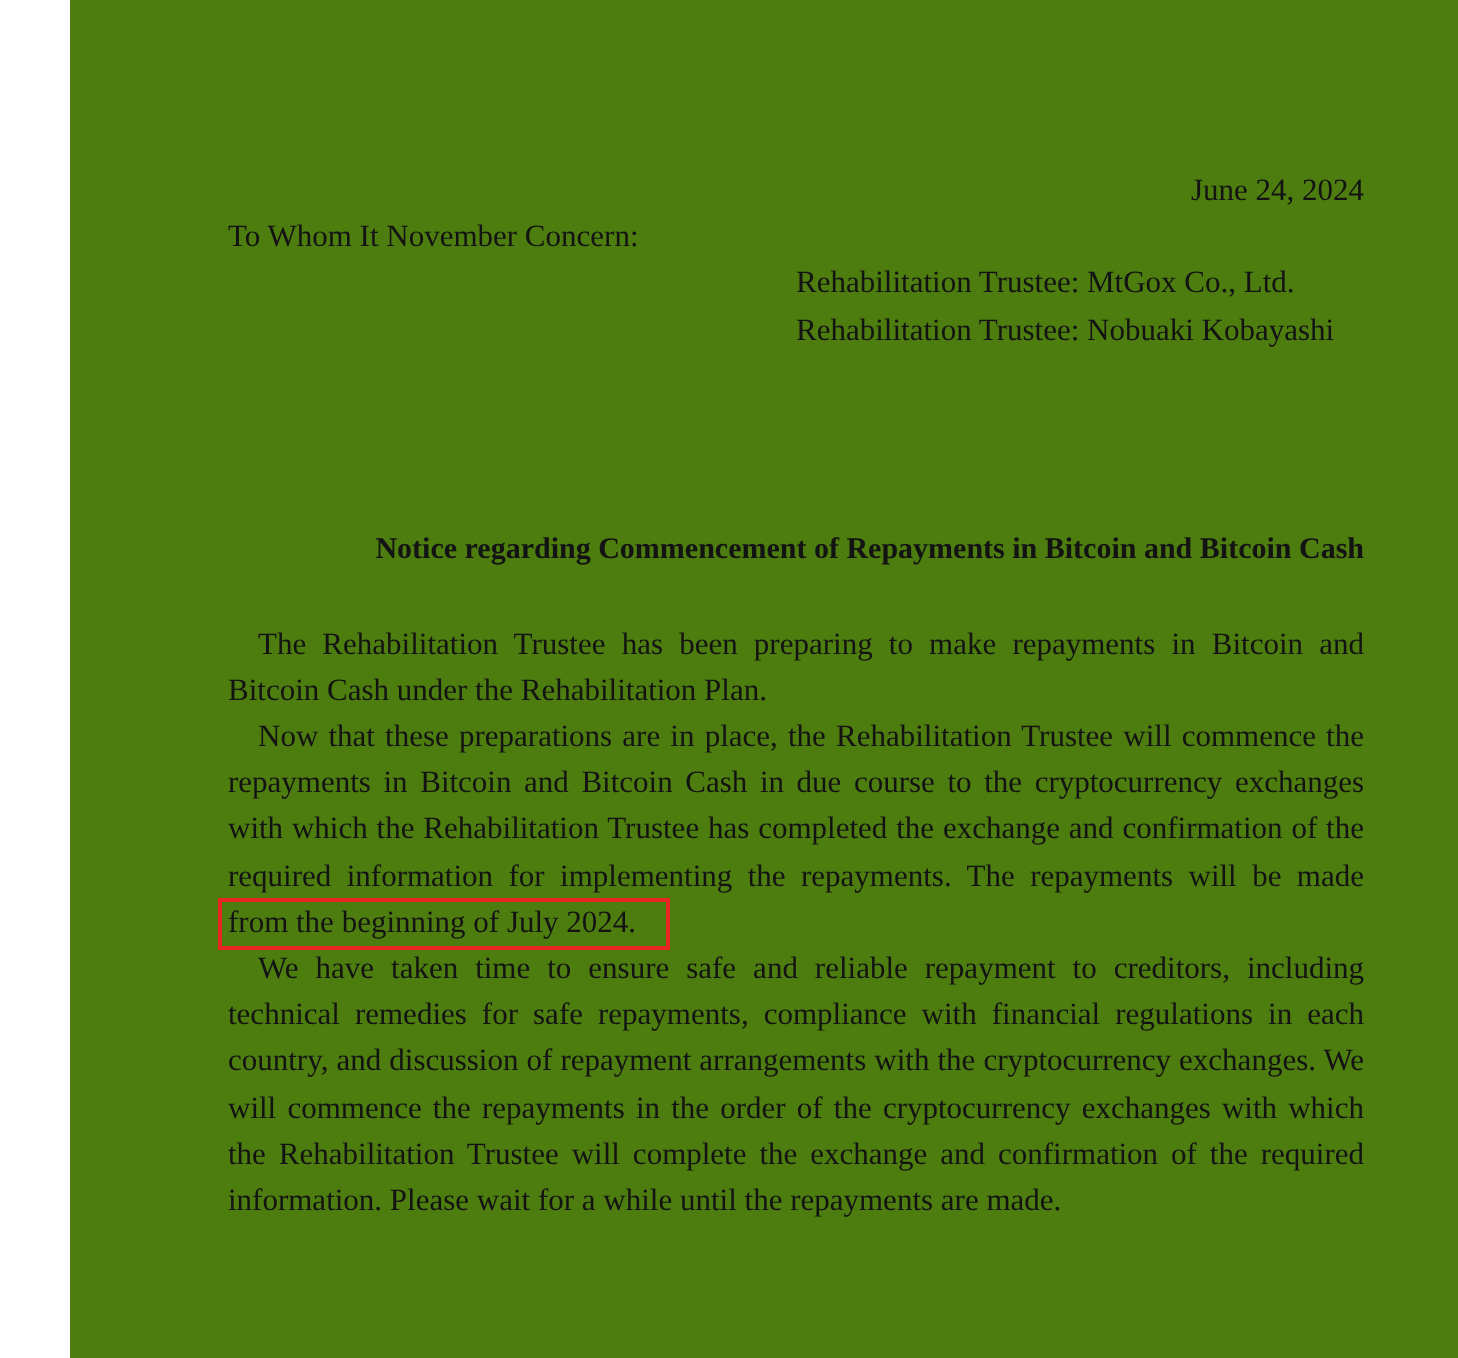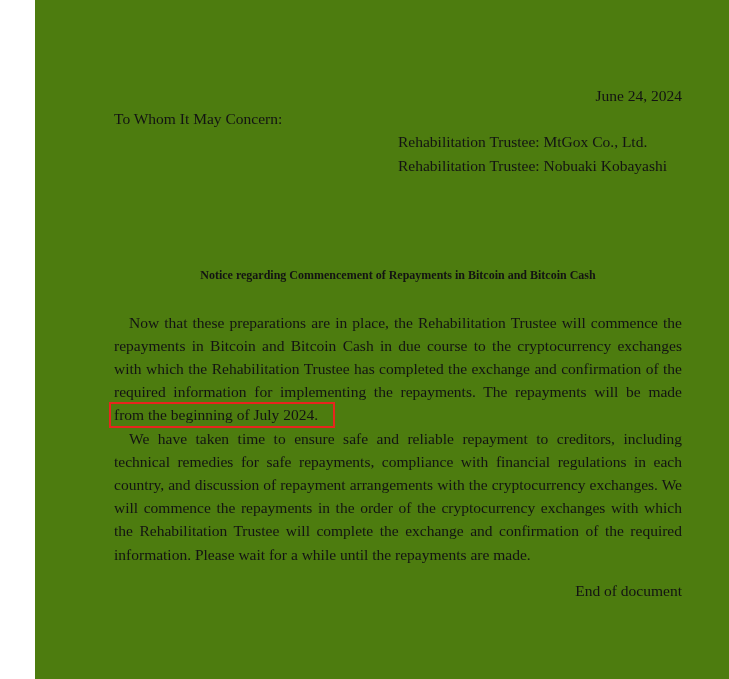--- a/index.html
+++ b/index.html
@@ -20,23 +20,23 @@
     left: 79px;
     top: 0;
     width: 568px;
   }
   .date-line { text-align: right; margin-top: 84px; }
   .salutation { text-align: left; }
   .sender-block { margin-left: 284px; }
   .attorney-line { margin-left: 420px; }
   .doc-title {
     margin-top: 18px;
-    text-align: center;
+    text-align: right;
     font-weight: 700;
-    font-size: 12px;
+    font-size: 15px;
     line-height: 23.2px;
   }
   .body-text { margin-top: 23px; }
   .para {
     text-align: justify;
     text-indent: 15px;
   }
   .highlight-box {
     border: 2px solid var(--hl, #e8251e);
     padding: 2px 15px 3px 3px;
@@ -46,33 +46,33 @@
   .end-line { text-align: right; margin-top: 13px; }
 </style>
 </head>
 <body>
 
 <div class="page" style="color: rgb(19, 19, 19); background: #4d7c0f; margin-left: 35px;">
   <div class="content">
 
     <div class="date-line">June 24, 2024</div>
 
-    <div class="salutation">To Whom It May Concern:</div>
+    <div class="salutation">To Whom It November Concern:</div>
 
     <div class="sender-block">
       <div>Rehabilitation Trustee: MtGox Co., Ltd.</div>
       <div>Rehabilitation Trustee: Nobuaki Kobayashi</div>
       <div class="attorney-line">Attorney-at-law</div>
     </div>
 
     <div class="doc-title">Notice regarding Commencement of Repayments in Bitcoin and Bitcoin Cash</div>
 
     <div class="body-text">
+      <p class="para">The Rehabilitation Trustee has been preparing to make repayments in Bitcoin and Bitcoin Cash under the Rehabilitation Plan.</p>
 
       <p class="para"><span>Now that these preparations are in place, the Rehabilitation Trustee will commence the repayments in Bitcoin and Bitcoin Cash in due course to the cryptocurrency exchanges with which the Rehabilitation Trustee has completed the exchange and confirmation of the required information for implementing the repayments. The repayments will be made </span><span class="highlight-box">from the beginning of July 2024.</span></p>
 
       <p class="para">We have taken time to ensure safe and reliable repayment to creditors, including technical remedies for safe repayments, compliance with financial regulations in each country, and discussion of repayment arrangements with the cryptocurrency exchanges. We will commence the repayments in the order of the cryptocurrency exchanges with which the Rehabilitation Trustee will complete the exchange and confirmation of the required information. Please wait for a while until the repayments are made.</p>
     </div>
 
-    <div class="end-line">End of document</div>
 
   </div>
 </div>
 
 </body></html>

